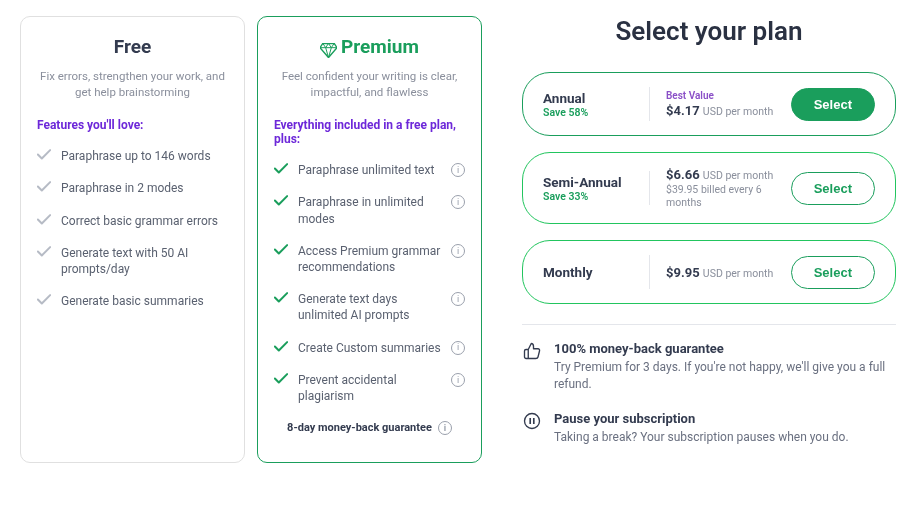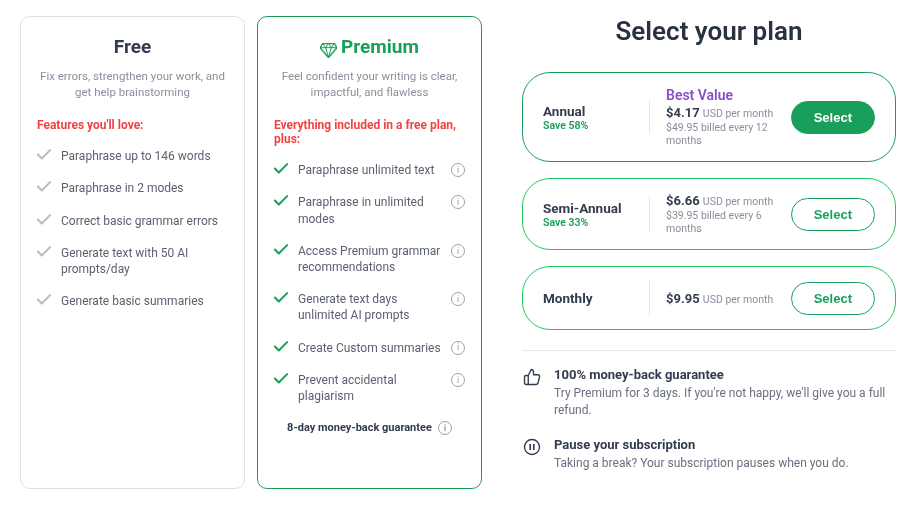--- a/index.html
+++ b/index.html
@@ -42,21 +42,21 @@
 .card-desc {
   text-align: center;
   font-size: 11.5px;
   color: #8a8f9c;
   line-height: 1.4;
   margin-bottom: 18px;
 }
 .features-heading {
   font-size: 12px;
   font-weight: 700;
-  color: #ef4444;
+  color: #6d28d9;
   margin-bottom: 16px;
 }
 .feature-list { list-style: none; }
 .feature-item {
   display: flex;
   align-items: flex-start;
   gap: 10px;
   font-size: 12px;
   color: #5a6170;
   margin-bottom: 16px;
@@ -113,21 +113,21 @@
   font-size: 10.5px;
   color: #1a9e5c;
   font-weight: 600;
 }
 .plan-divider {
   width: 1px; height: 34px;
   background: #e4e6eb;
 }
 .plan-mid { flex: 1; }
 .best-value {
-  font-size: 14px;
+  font-size: 10px;
   color: #8a4fc7;
   font-weight: 600;
   margin-bottom: 2px;
 }
 .plan-price {
   font-size: 13px;
   color: #333b4f;
 }
 .plan-price .amount { font-weight: 700; }
 .plan-price .per { font-size: 10.5px; color: #8a8f9c; }
@@ -306,21 +306,20 @@
     <div id="plan-options">
         <div class="plan-option selected">
           <div class="plan-left">
             <div class="plan-name">Annual</div>
             <div class="plan-save">Save 58%</div>
           </div>
           <div class="plan-divider"></div>
           <div class="plan-mid">
             <div class="best-value">Best Value</div>
             <div class="plan-price"><span class="amount">$4.17</span> <span class="per">USD per month</span></div>
-            <div class="plan-billed">$49.95 billed every 12 months</div>
           </div>
           <button class="select-btn primary">Select</button>
         </div>
         <div class="plan-option">
           <div class="plan-left">
             <div class="plan-name">Semi-Annual</div>
             <div class="plan-save">Save 33%</div>
           </div>
           <div class="plan-divider"></div>
           <div class="plan-mid">

